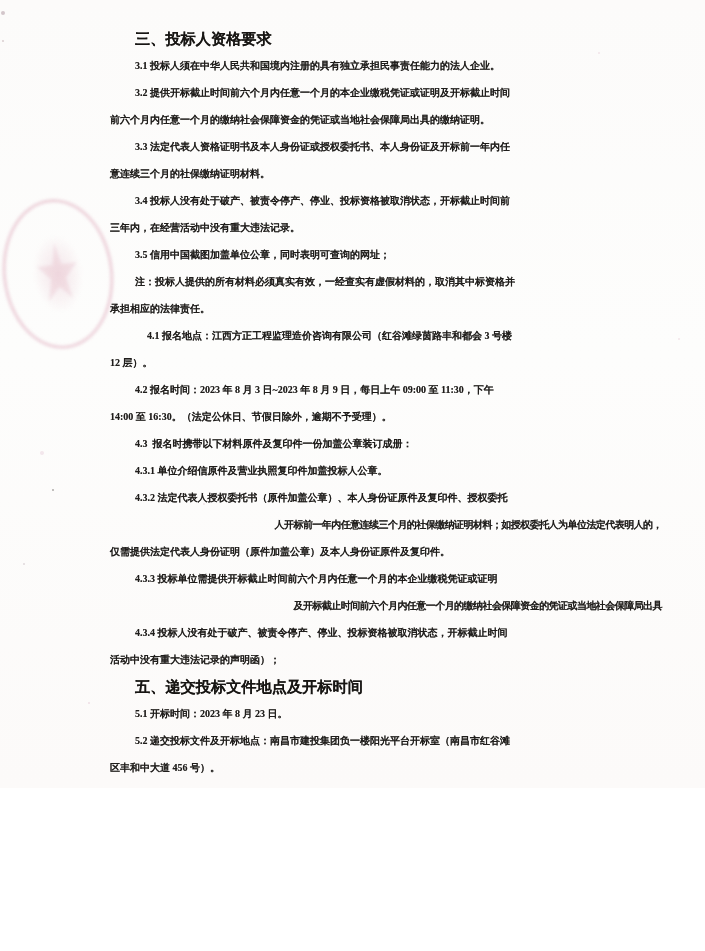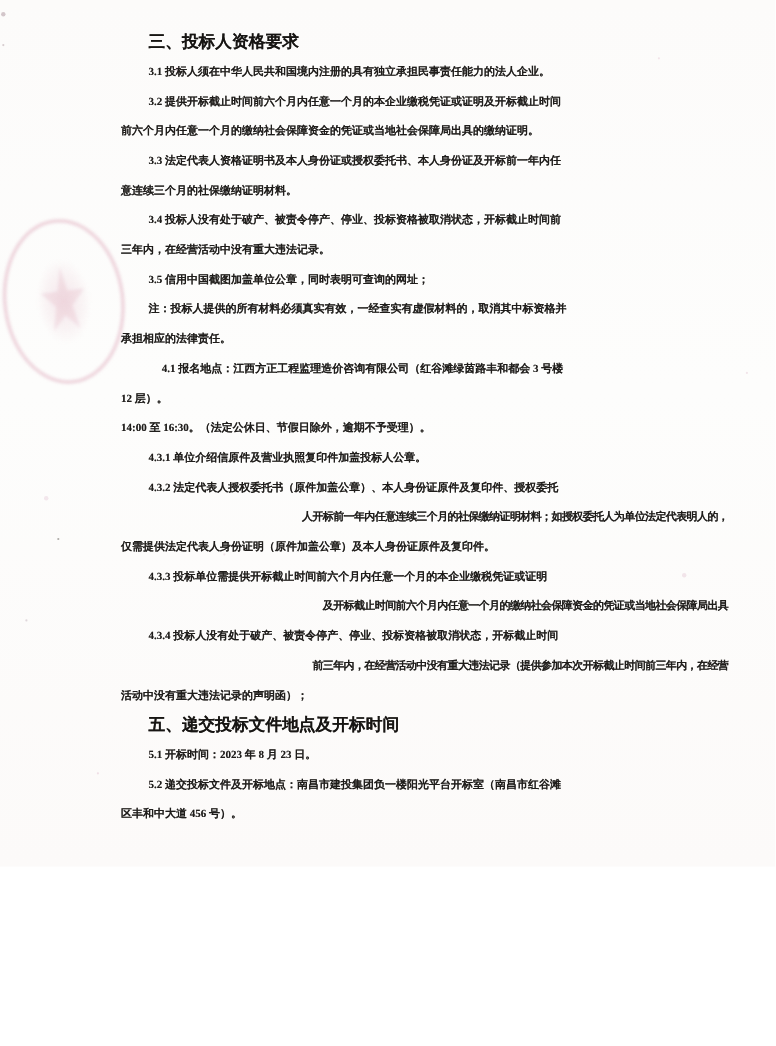--- a/index.html
+++ b/index.html
@@ -131,29 +131,30 @@
     <div class="line">前六个月内任意一个月的缴纳社会保障资金的凭证或当地社会保障局出具的缴纳证明。</div>
     <div class="line indent">3.3 法定代表人资格证明书及本人身份证或授权委托书、本人身份证及开标前一年内任</div>
     <div class="line">意连续三个月的社保缴纳证明材料。</div>
     <div class="line indent">3.4 投标人没有处于破产、被责令停产、停业、投标资格被取消状态，开标截止时间前</div>
     <div class="line">三年内，在经营活动中没有重大违法记录。</div>
     <div class="line indent">3.5 信用中国截图加盖单位公章，同时表明可查询的网址；</div>
     <div class="line indent">注：投标人提供的所有材料必须真实有效，一经查实有虚假材料的，取消其中标资格并</div>
     <div class="line">承担相应的法律责任。</div>
     <div class="line indent-lg">4.1 报名地点：江西方正工程监理造价咨询有限公司（红谷滩绿茵路丰和都会 3 号楼</div>
     <div class="line">12 层）。</div>
+    <div class="line indent">4.2 报名时间：2023 年 8 月 3 日~2023 年 8 月 9 日，每日上午 09:00 至 11:30，下午</div>
     <div class="line">14:00 至 16:30。（法定公休日、节假日除外，逾期不予受理）。</div>
+    <div class="line indent">4.3  报名时携带以下材料原件及复印件一份加盖公章装订成册：</div>
     <div class="line indent">4.3.1 单位介绍信原件及营业执照复印件加盖投标人公章。</div>
     <div class="line indent">4.3.2 法定代表人授权委托书（原件加盖公章）、本人身份证原件及复印件、授权委托</div>
     <div class="line tight">人开标前一年内任意连续三个月的社保缴纳证明材料；如授权委托人为单位法定代表明人的，</div>
     <div class="line">仅需提供法定代表人身份证明（原件加盖公章）及本人身份证原件及复印件。</div>
     <div class="line indent">4.3.3 投标单位需提供开标截止时间前六个月内任意一个月的本企业缴税凭证或证明</div>
     <div class="line tight">及开标截止时间前六个月内任意一个月的缴纳社会保障资金的凭证或当地社会保障局出具</div>
     <div class="line indent">4.3.4 投标人没有处于破产、被责令停产、停业、投标资格被取消状态，开标截止时间</div>
-    <div class="line tight">前三年内，在经营活动中没有重大违法记录（提供参加本次开标截止时间前三年内，在经营</div>
     <div class="line">活动中没有重大违法记录的声明函）；</div>
     <div class="line heading indent">五、递交投标文件地点及开标时间</div>
     <div class="line indent">5.1 开标时间：2023 年 8 月 23 日。</div>
     <div class="line indent">5.2 递交投标文件及开标地点：南昌市建投集团负一楼阳光平台开标室（南昌市红谷滩</div>
     <div class="line">区丰和中大道 456 号）。</div>
   </div>
 
 </div>
 
 </body></html>

